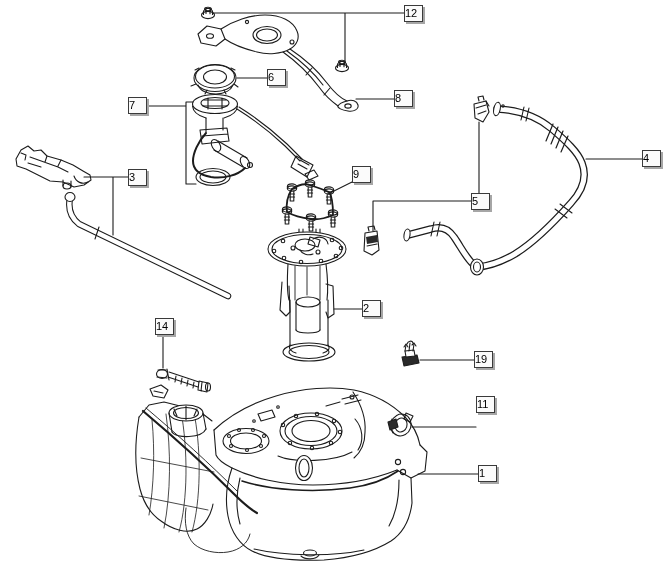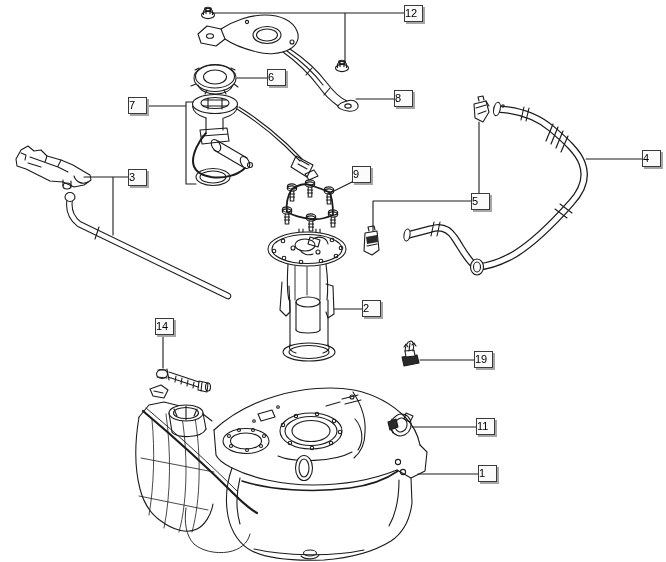--- a/index.html
+++ b/index.html
@@ -264,17 +264,17 @@
 <div class="callout" style="left:478px;top:465px">1</div>
 <div class="callout" style="left:362px;top:300px">2</div>
 <div class="callout" style="left:128px;top:169px">3</div>
 <div class="callout" style="left:642px;top:150px">4</div>
 <div class="callout" style="left:471px;top:193px">5</div>
 <div class="callout" style="left:267px;top:69px">6</div>
 <div class="callout" style="left:128px;top:97px">7</div>
 <div class="callout" style="left:394px;top:90px">8</div>
 <div class="callout" style="left:352px;top:166px">9</div>
 <div class="callout" style="left:474px;top:351px">19</div>
-<div class="callout" style="left:476px;top:418px">11</div>
+<div class="callout" style="left:476px;top:396px">11</div>
 <div class="callout" style="left:404px;top:5px">12</div>
 <div class="callout" style="left:155px;top:318px">14</div>
 
 </div>
 
 </body></html>

